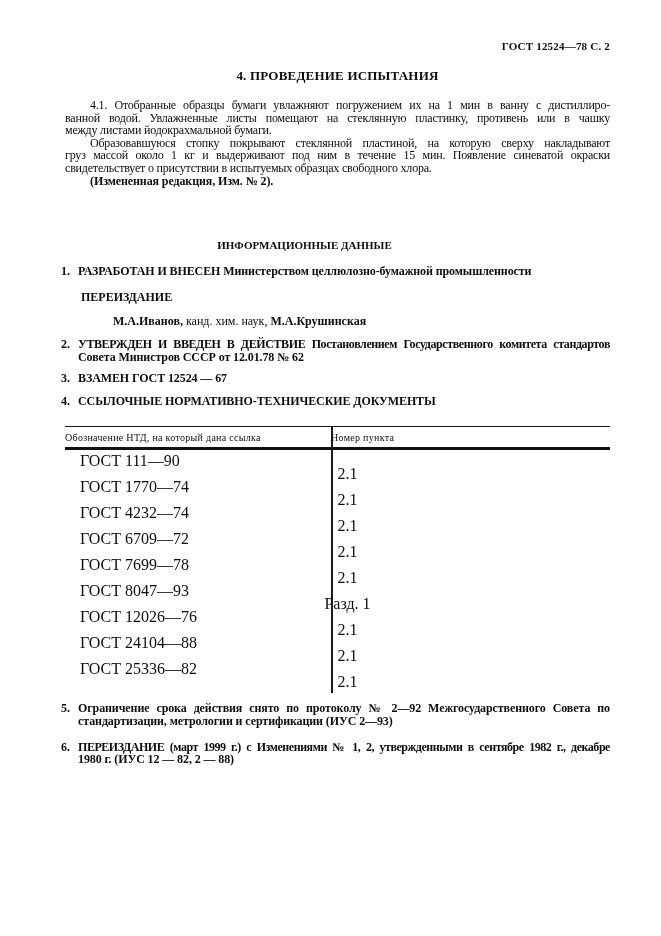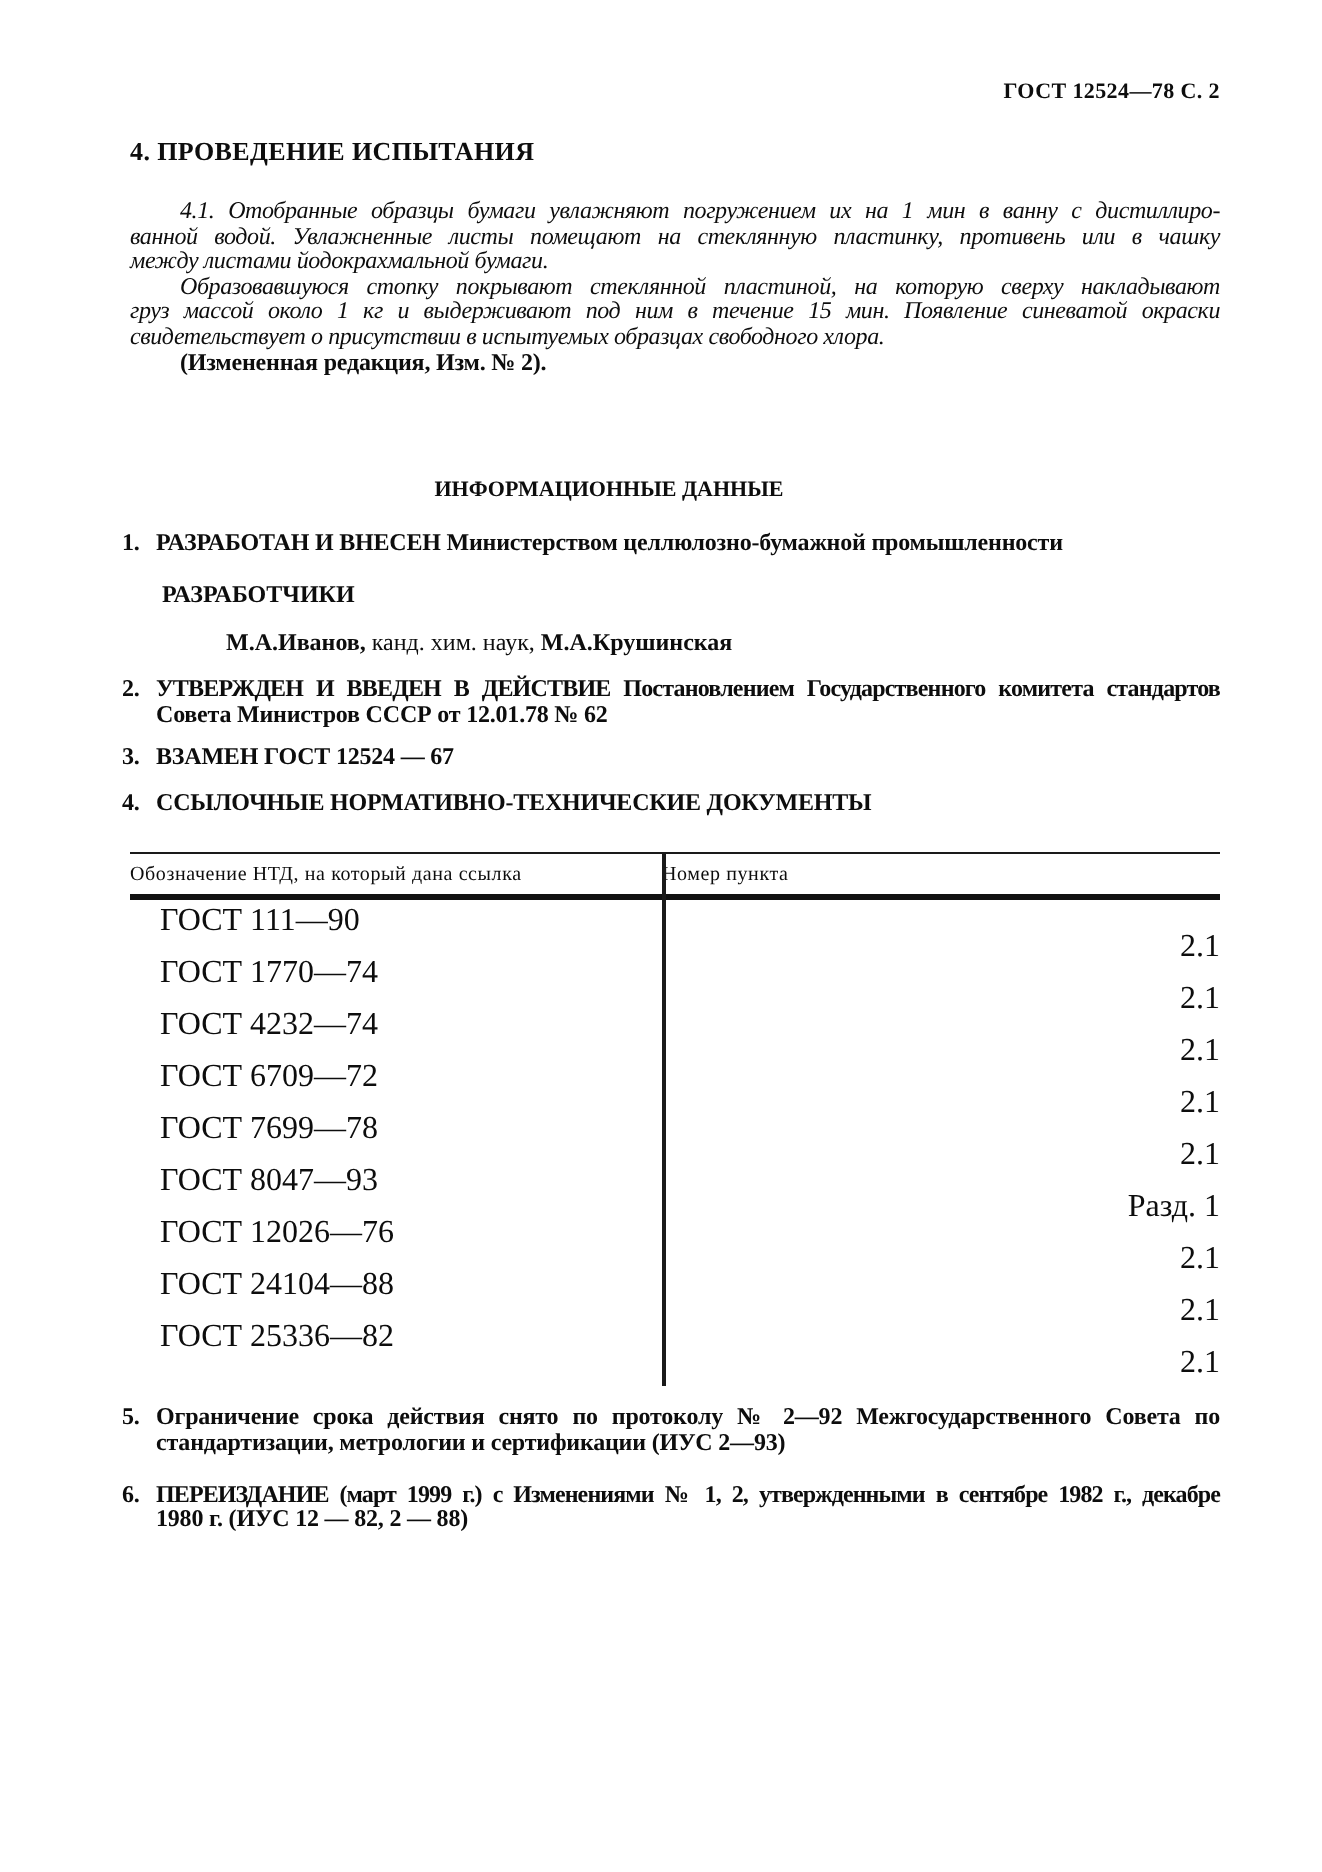--- a/index.html
+++ b/index.html
@@ -26,33 +26,32 @@
   .doc-header {
     margin-top: 40px;
     text-align: right;
     font-weight: bold;
     font-size: 11px;
     line-height: 13px;
     letter-spacing: 0.2px;
   }
   .sec-title {
     margin-top: 16px;
-    text-align: left;
+    text-align: center;
     font-weight: bold;
     font-size: 13px;
     line-height: 13px;
     letter-spacing: 0.2px;
     font-family: Liberation Serif, serif;
   }
   .paras { margin-top: 17px; }
   .bline {
     line-height: 12.6px;
     letter-spacing: -0.2px;
     font-size: 12px;
-    font-style: italic;
   }
   .jl {
     text-align: justify;
     text-align-last: justify;
     white-space: nowrap;
   }
   .ind { text-indent: 25px; }
   .bold { font-weight: bold; }
   .amendment {
     font-weight: bold;
@@ -123,21 +122,21 @@
   .thc1 { width: 266px; }
   .thc2 { flex: 1; }
   .tbody { padding: 4px 0 5px 0; }
   .trow {
     display: flex;
     line-height: 13px;
     font-size: 16px;
     flex-direction: column;
   }
   .tc1 { width: 266px; padding-left: 15px; box-sizing: border-box; }
-  .tc2 { flex: 1; text-align: right; margin-left: 20px; }
+  .tc2 { flex: 1; text-align: center; margin-left: 20px; }
 </style>
 </head>
 <body>
 
 <div class="page">
   <div class="content">
 
     <div class="doc-header">ГОСТ 12524—78 С. 2</div>
 
     <div class="sec-title">4. ПРОВЕДЕНИЕ ИСПЫТАНИЯ</div>
@@ -152,21 +151,21 @@
       <div class="amendment">(Измененная редакция, Изм. № 2).</div>
     </div>
 
     <div class="info-title">ИНФОРМАЦИОННЫЕ ДАННЫЕ</div>
 
     <div class="item it1">
       <span class="num">1.</span>
       <span>РАЗРАБОТАН И ВНЕСЕН Министерством целлюлозно-бумажной промышленности</span>
     </div>
 
-    <div class="razrab">РАЗРАБОТЧИКИ</div>
+    <div class="razrab">ПЕРЕИЗДАНИЕ</div>
 
     <div class="devline">
       <span class="bold">М.А.Иванов,</span>
       <span>канд. хим. наук,</span>
       <span class="bold">М.А.Крушинская</span>
     </div>
 
     <div class="item it2">
       <span class="num">2.</span>
       <div class="jl tightA">УТВЕРЖДЕН И ВВЕДЕН В ДЕЙСТВИЕ Постановлением Государственного комитета стандартов</div>

